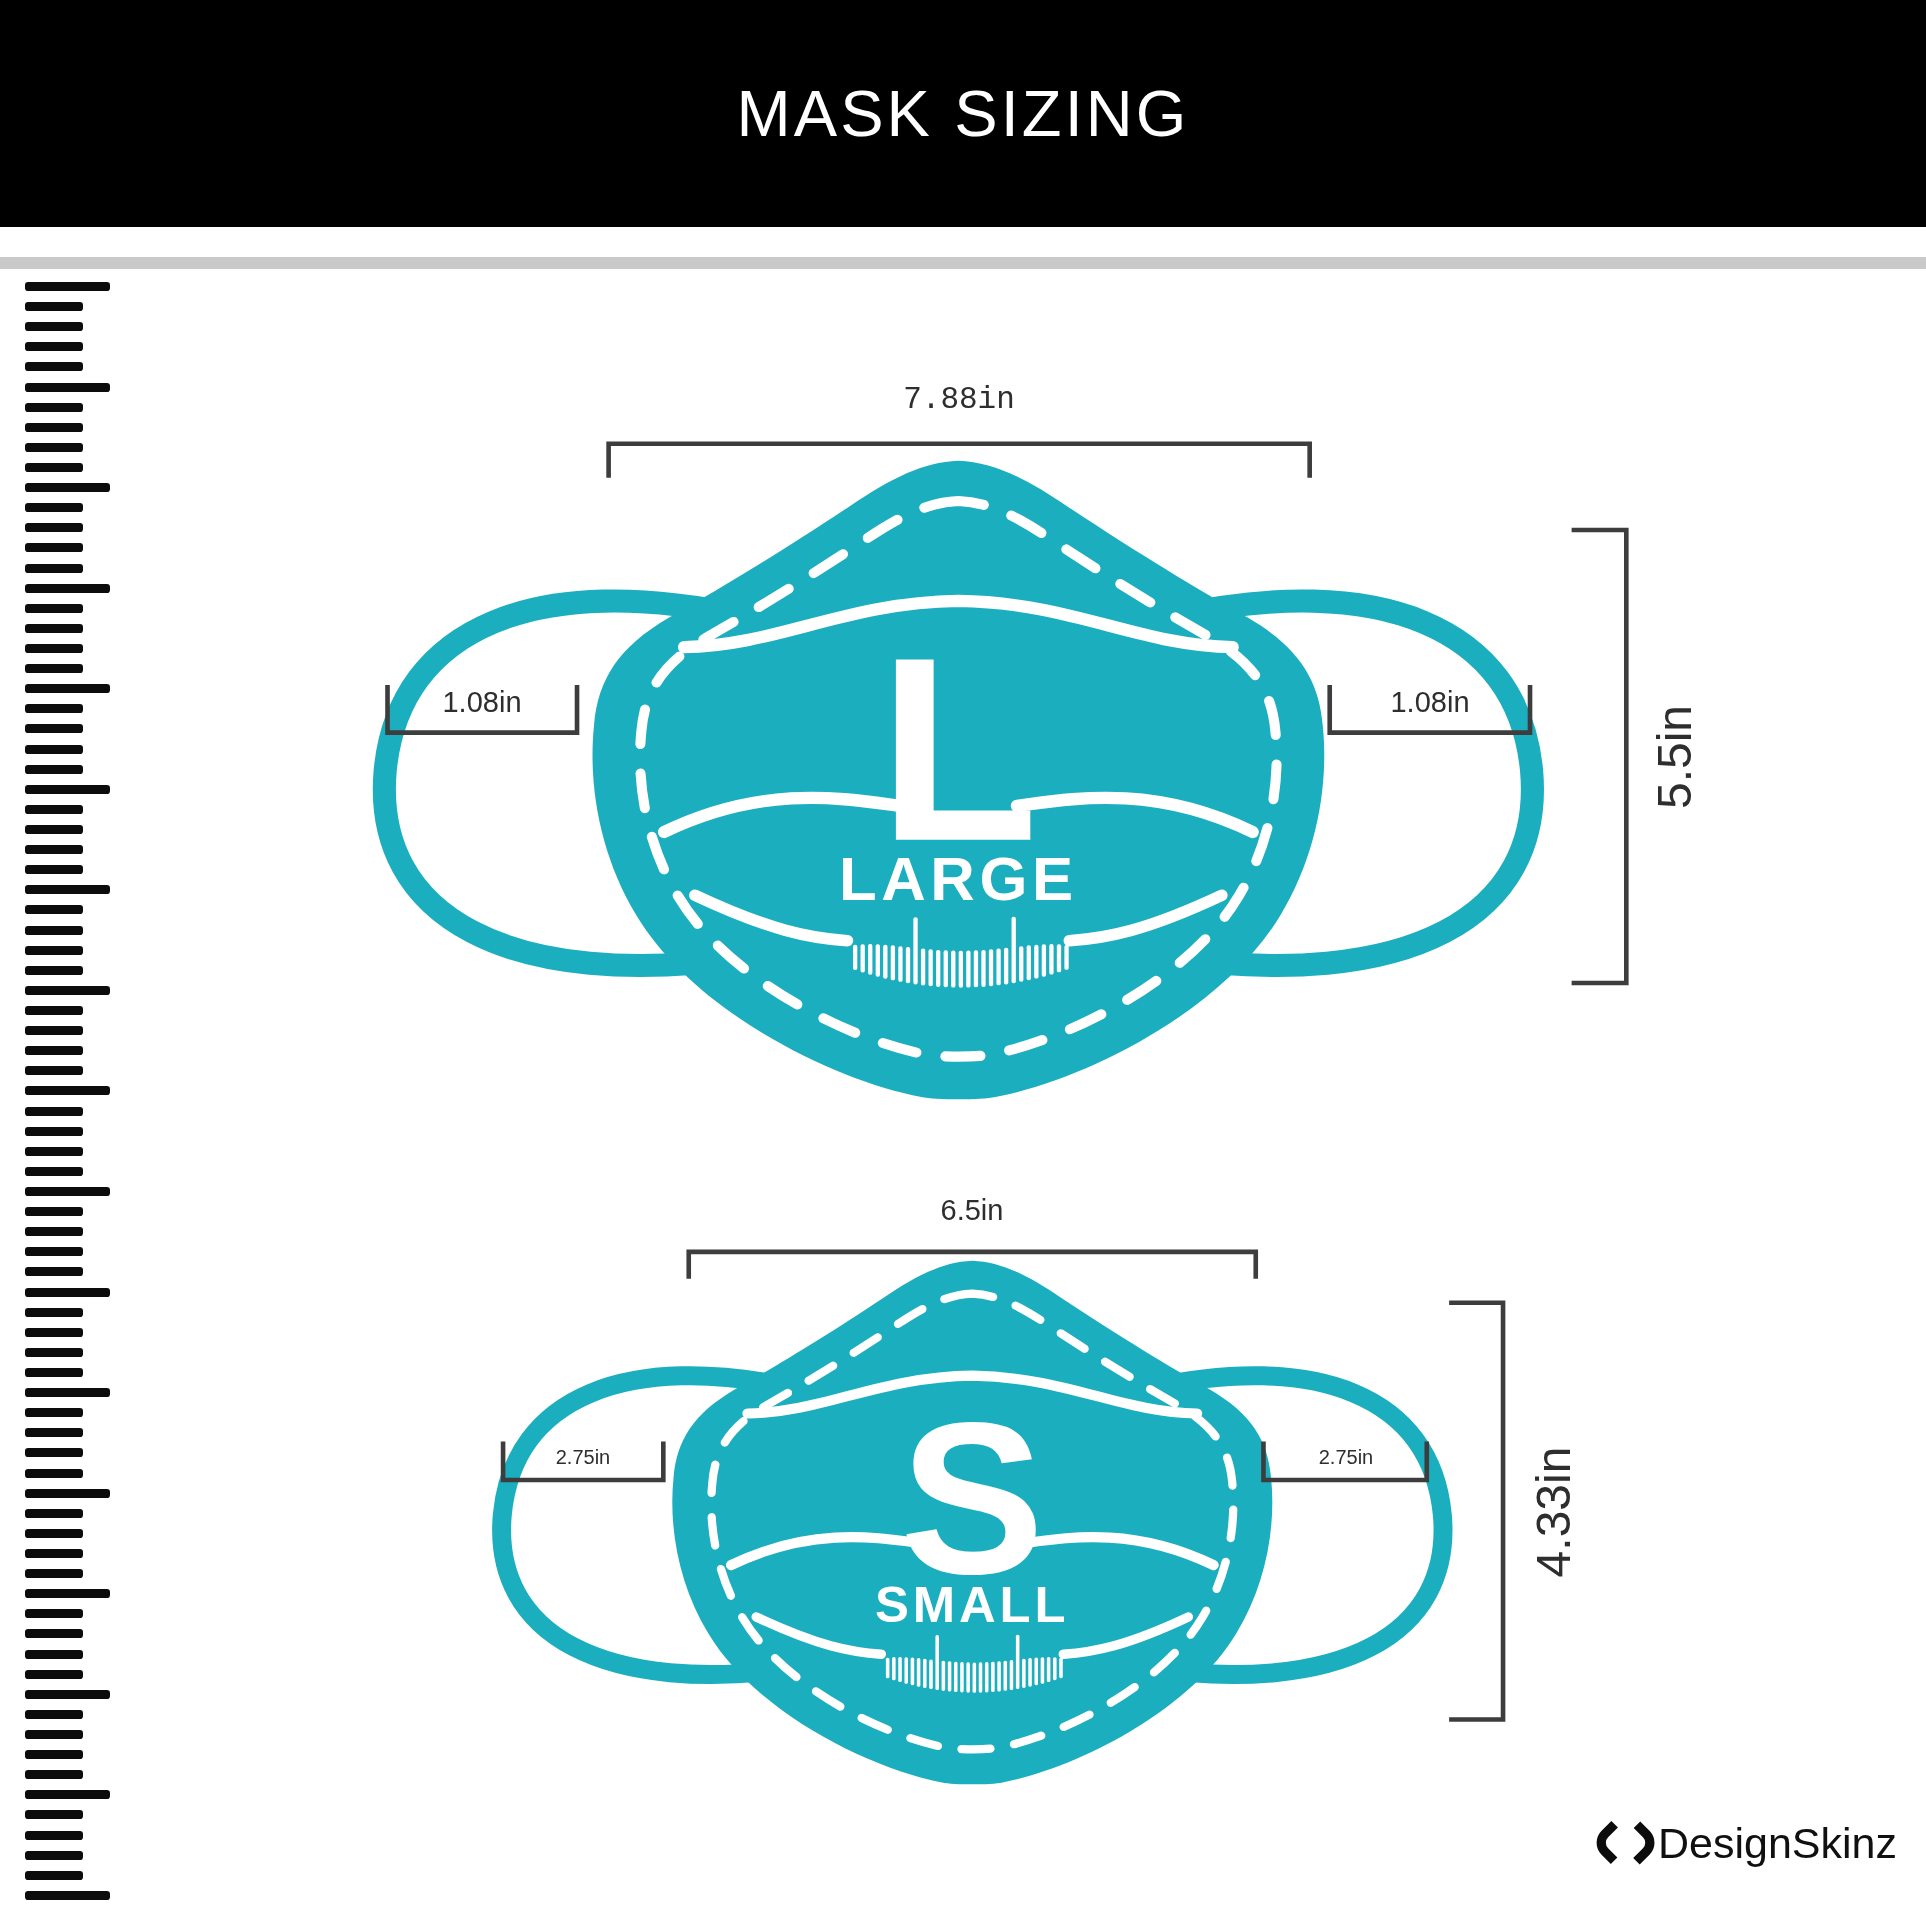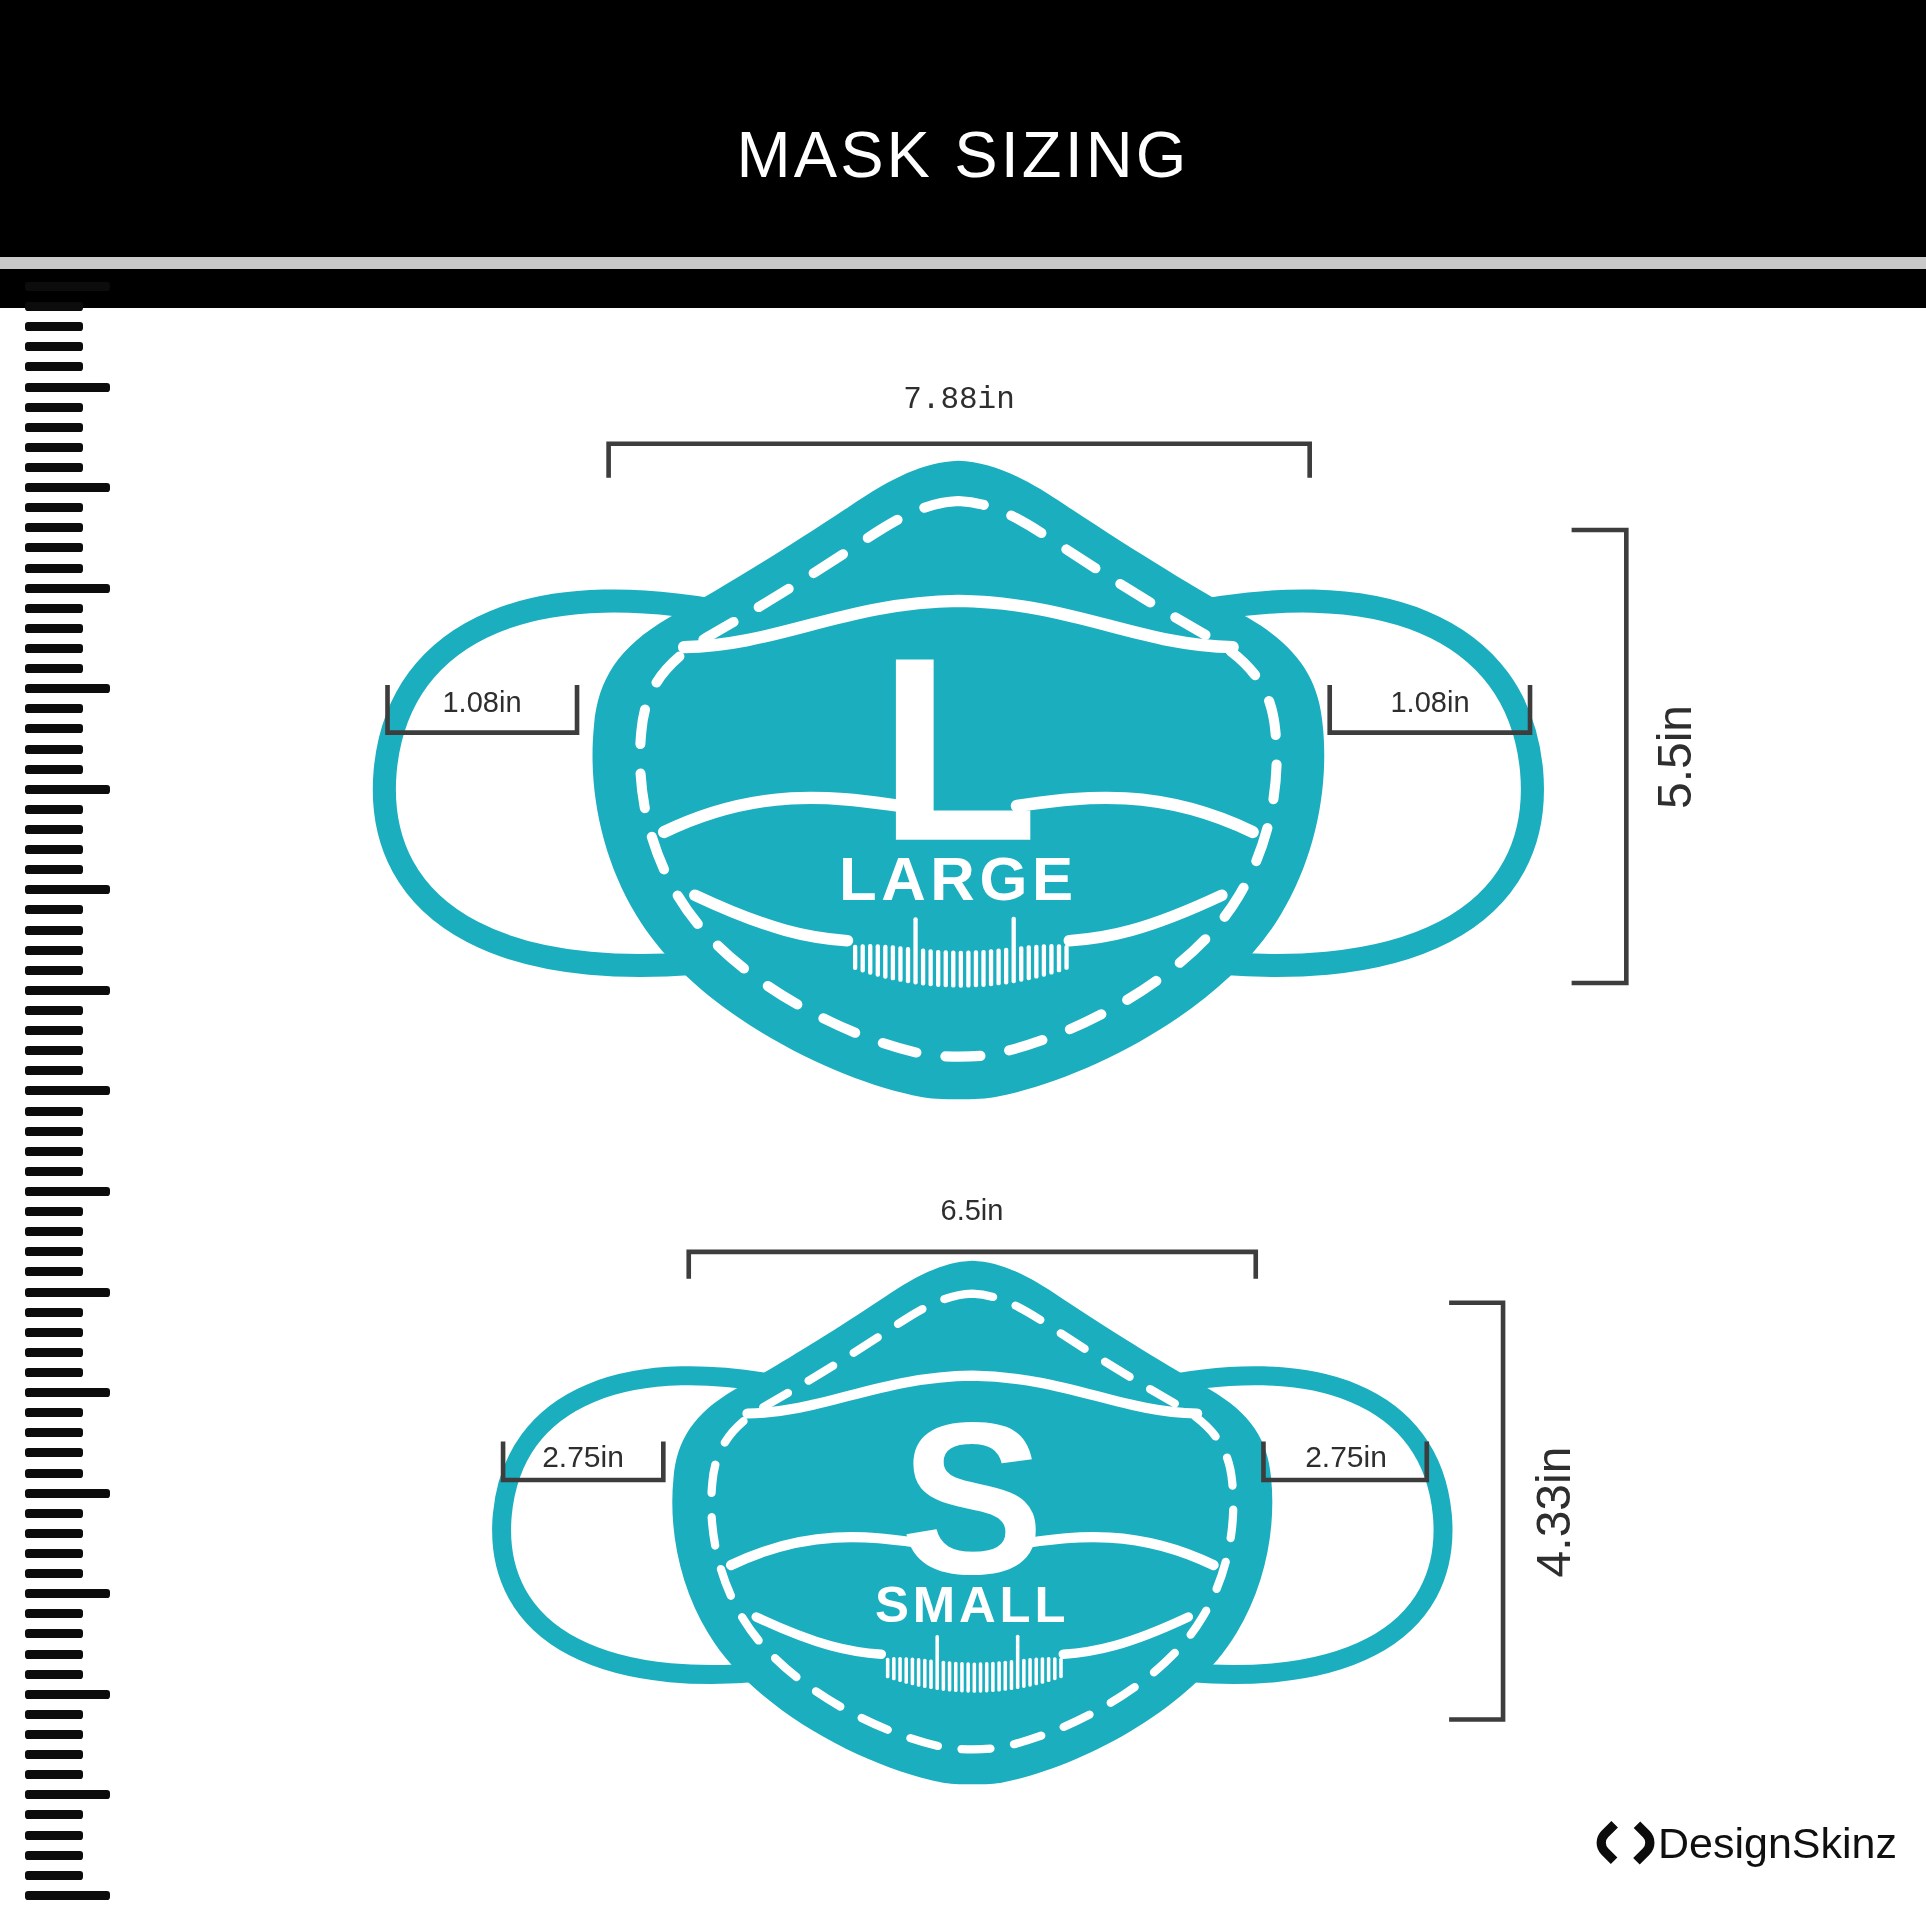--- a/index.html
+++ b/index.html
@@ -2,21 +2,21 @@
 <html style="font-size:12.3px"><head>
 <meta charset="utf-8">
 <style>
   html,body{margin:0;padding:0;}
   body{
     width:1926px;height:1926px;position:relative;background:#ffffff;
     font-family:"Liberation Sans", sans-serif;overflow:hidden;
   }
   
   .header{
-    position:absolute;left:0;top:0;width:1926px;height:308px;background:#000000;
+    position:absolute;left:0;top:0;width:1926px;height:227px;background:#000000;
     display:flex;flex-direction:row;align-items:center;justify-content:center;text-align:center;
   }
   .header .line1{
     color:#ffffff;font-size:65px;font-weight:400;letter-spacing:3.1px;line-height:1.0;
   }
   .header .line2{
     color:#ffffff;font-size:83px;font-weight:800;letter-spacing:1.5px;line-height:1.05;
   }
   .gray-strip{
     position:absolute;left:0;top:257px;width:1926px;height:12.3px;background:#c9c9c9;
@@ -28,21 +28,21 @@
   }
   .ruler .tick.long{width:85px;}
   
   .art{position:absolute;left:0;top:0;width:1926px;height:1926px;}
   
   .dim-label{
     position:absolute;color:#2e2e2e;font-weight:400;white-space:nowrap;
     transform:translate(-50%,-50%);
   }
   .dim-label.rot{transform:translate(-50%,-50%) rotate(-90deg);}
-  .fs-40{font-size:31px;font-family:Liberation Mono, monospace;} .fs-38{font-size:29px;} .fs-34{font-size:30px;} .fs-62{font-size:48px;}
+  .fs-40{font-size:31px;font-family:Liberation Mono, monospace;} .fs-38{font-size:29px;} .fs-34{font-size:20px;} .fs-62{font-size:48px;}
   
   .brand{
     position:absolute;left:1658px;top:1843px;transform:translateY(-50%);
     font-size:43px;color:#101010;white-space:nowrap;letter-spacing:0px;
   }
   .brand .reg{font-weight:400;}
   .brand .bold{font-weight:400;}
 </style>
 </head>
 <body>

